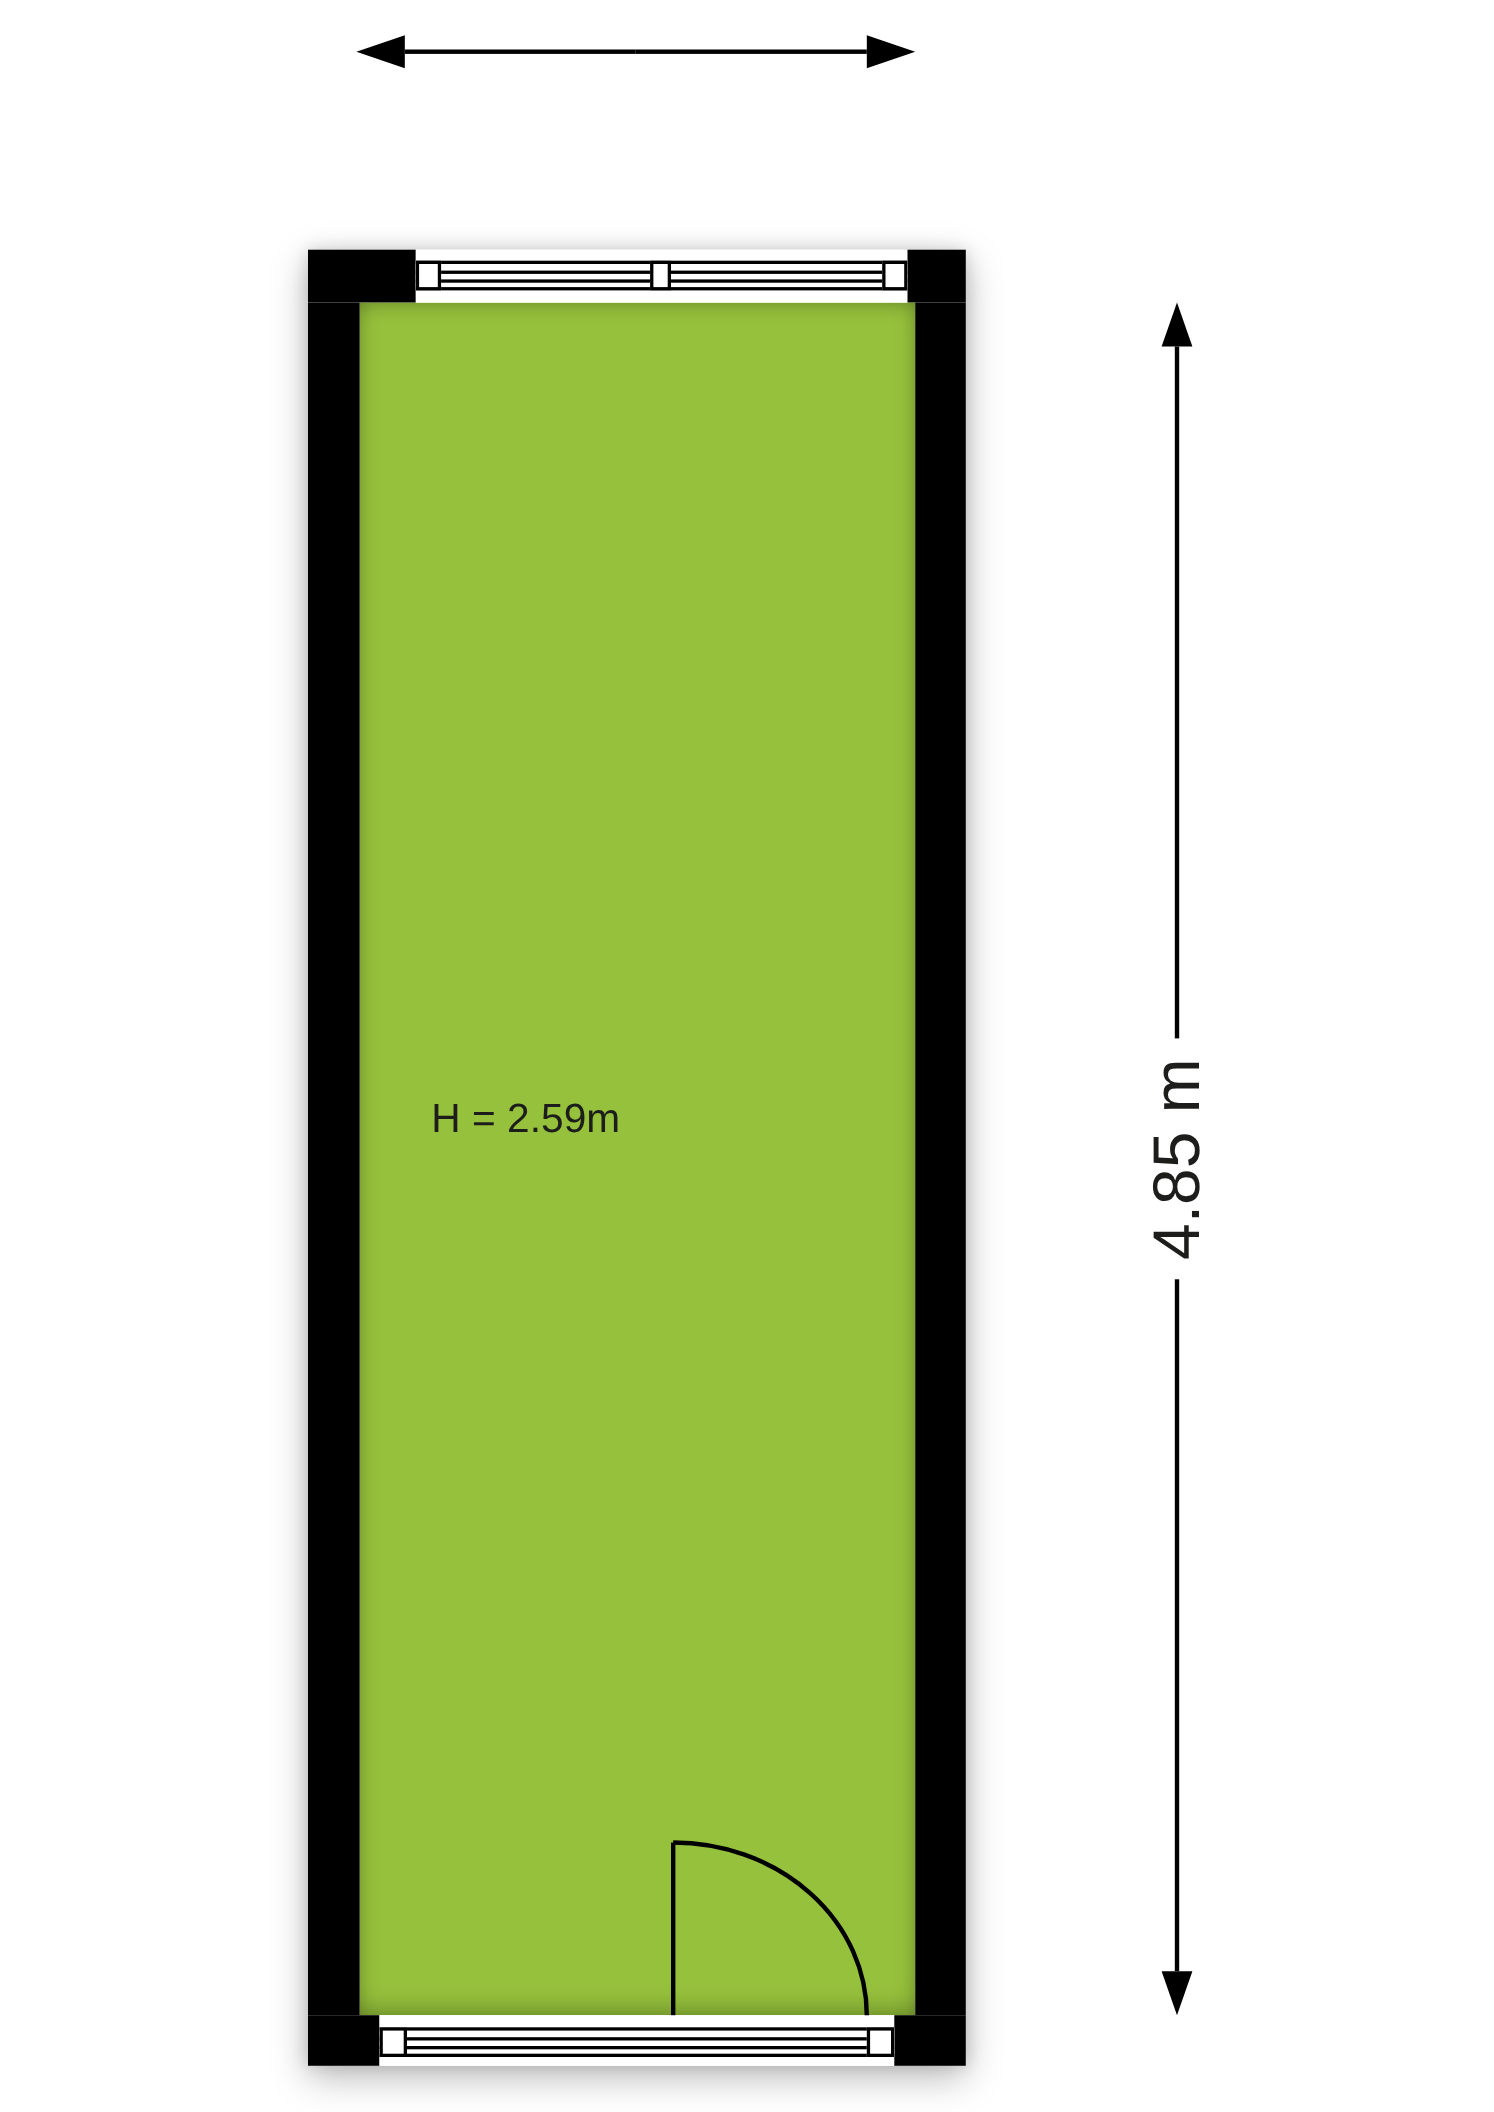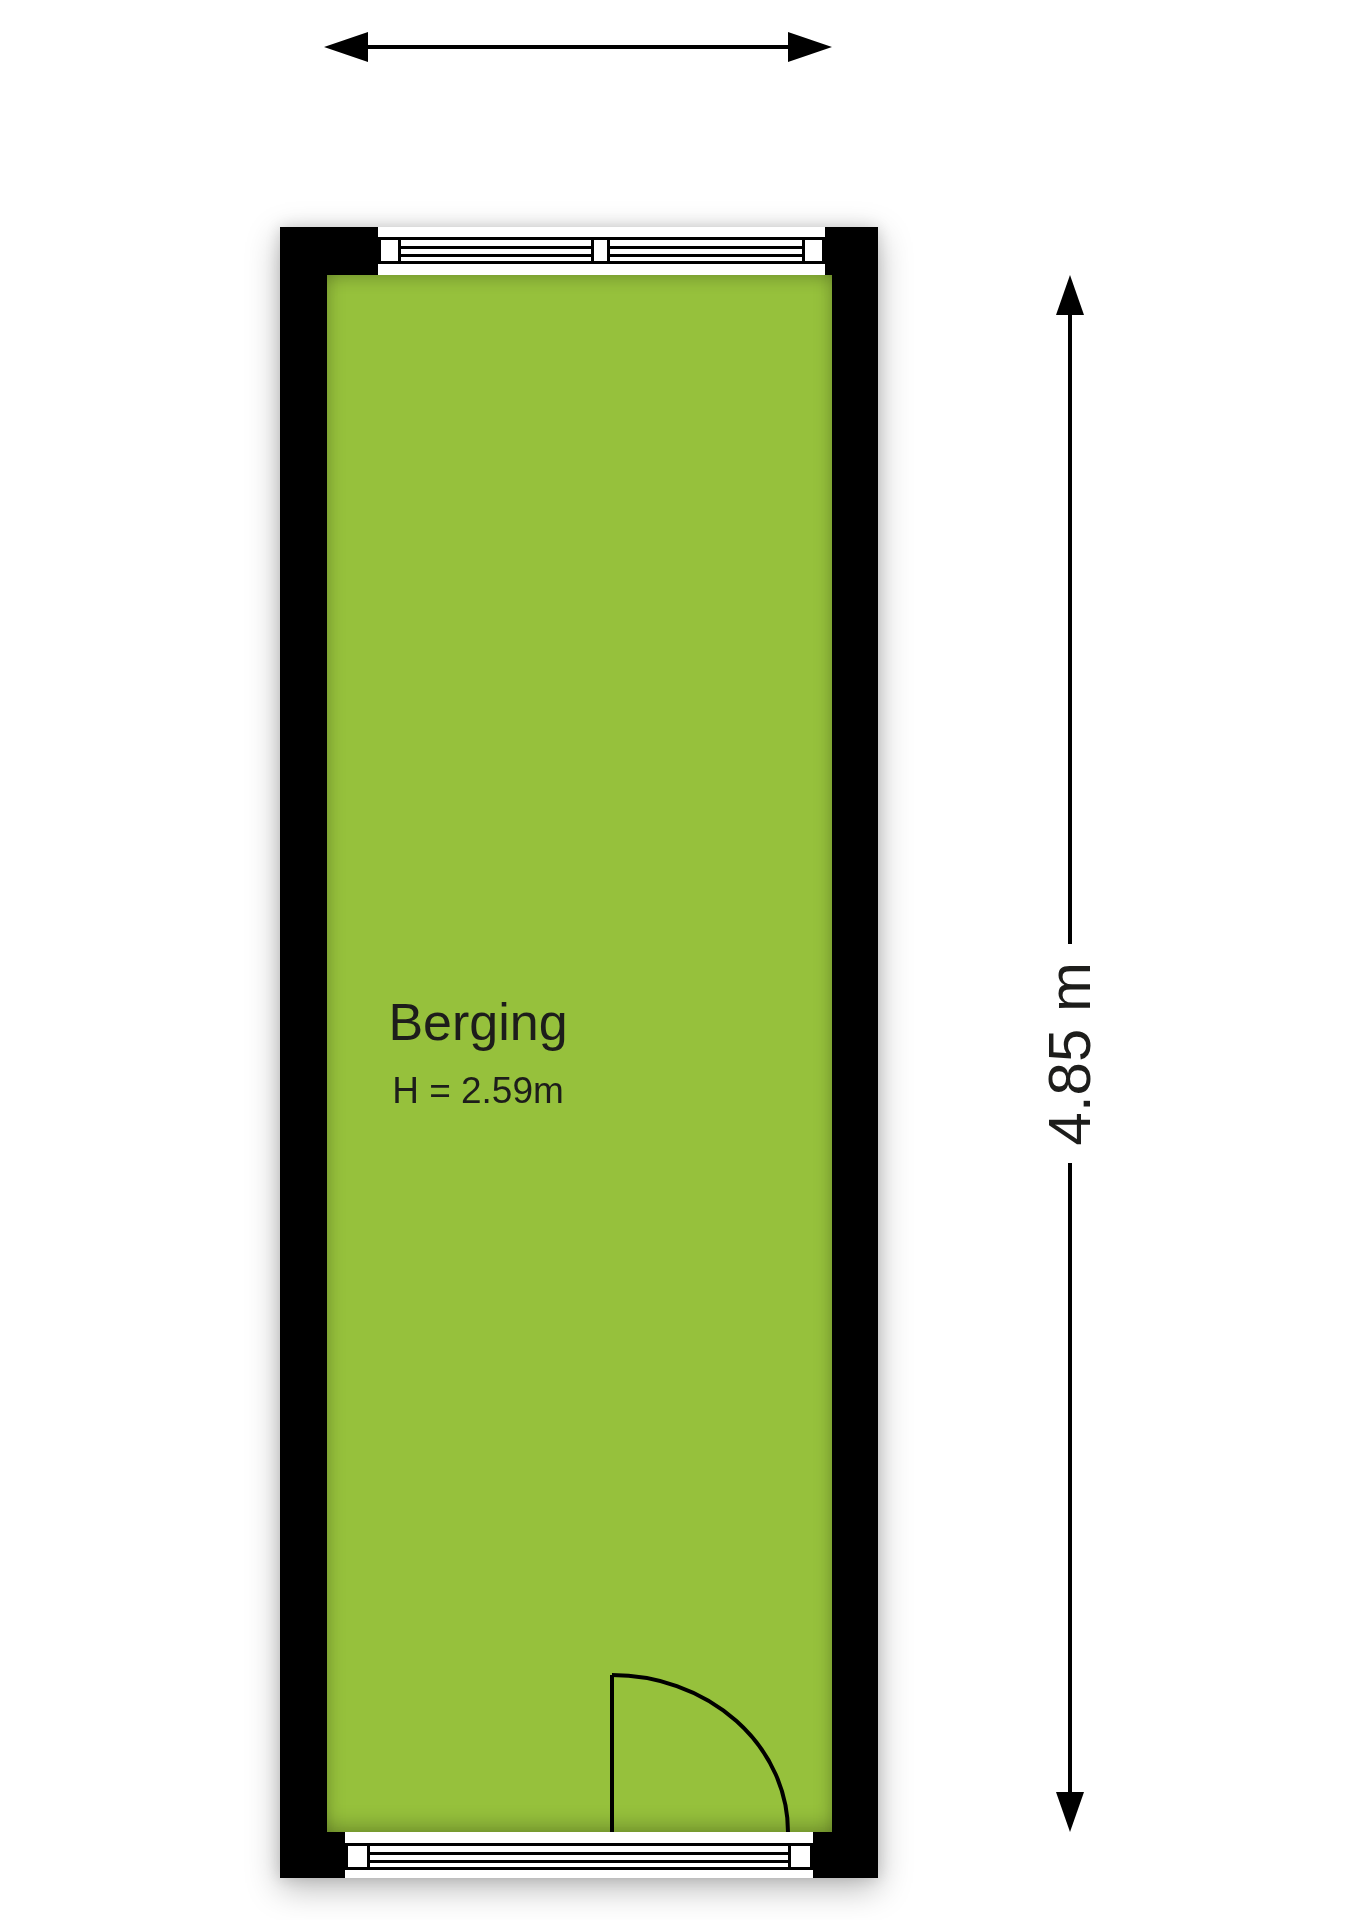--- a/index.html
+++ b/index.html
@@ -141,17 +141,16 @@
   </div>
   <div class="post post-b post-b1"></div>
   <div class="post post-b post-b2"></div>
 
   <div class="door-leaf"></div>
   <svg class="door-arc" width="178" height="158" viewBox="0 0 178 158">
     <path d="M 0 0 A 176 157 0 0 1 176 157" fill="none" stroke="#000000" stroke-width="4"></path>
   </svg>
 
   <div class="room-label">
-    <div class="room-name">Berging</div>
     <div class="room-h">H = 2.59m</div>
   </div>
 
 </div>
 
 </body></html>

